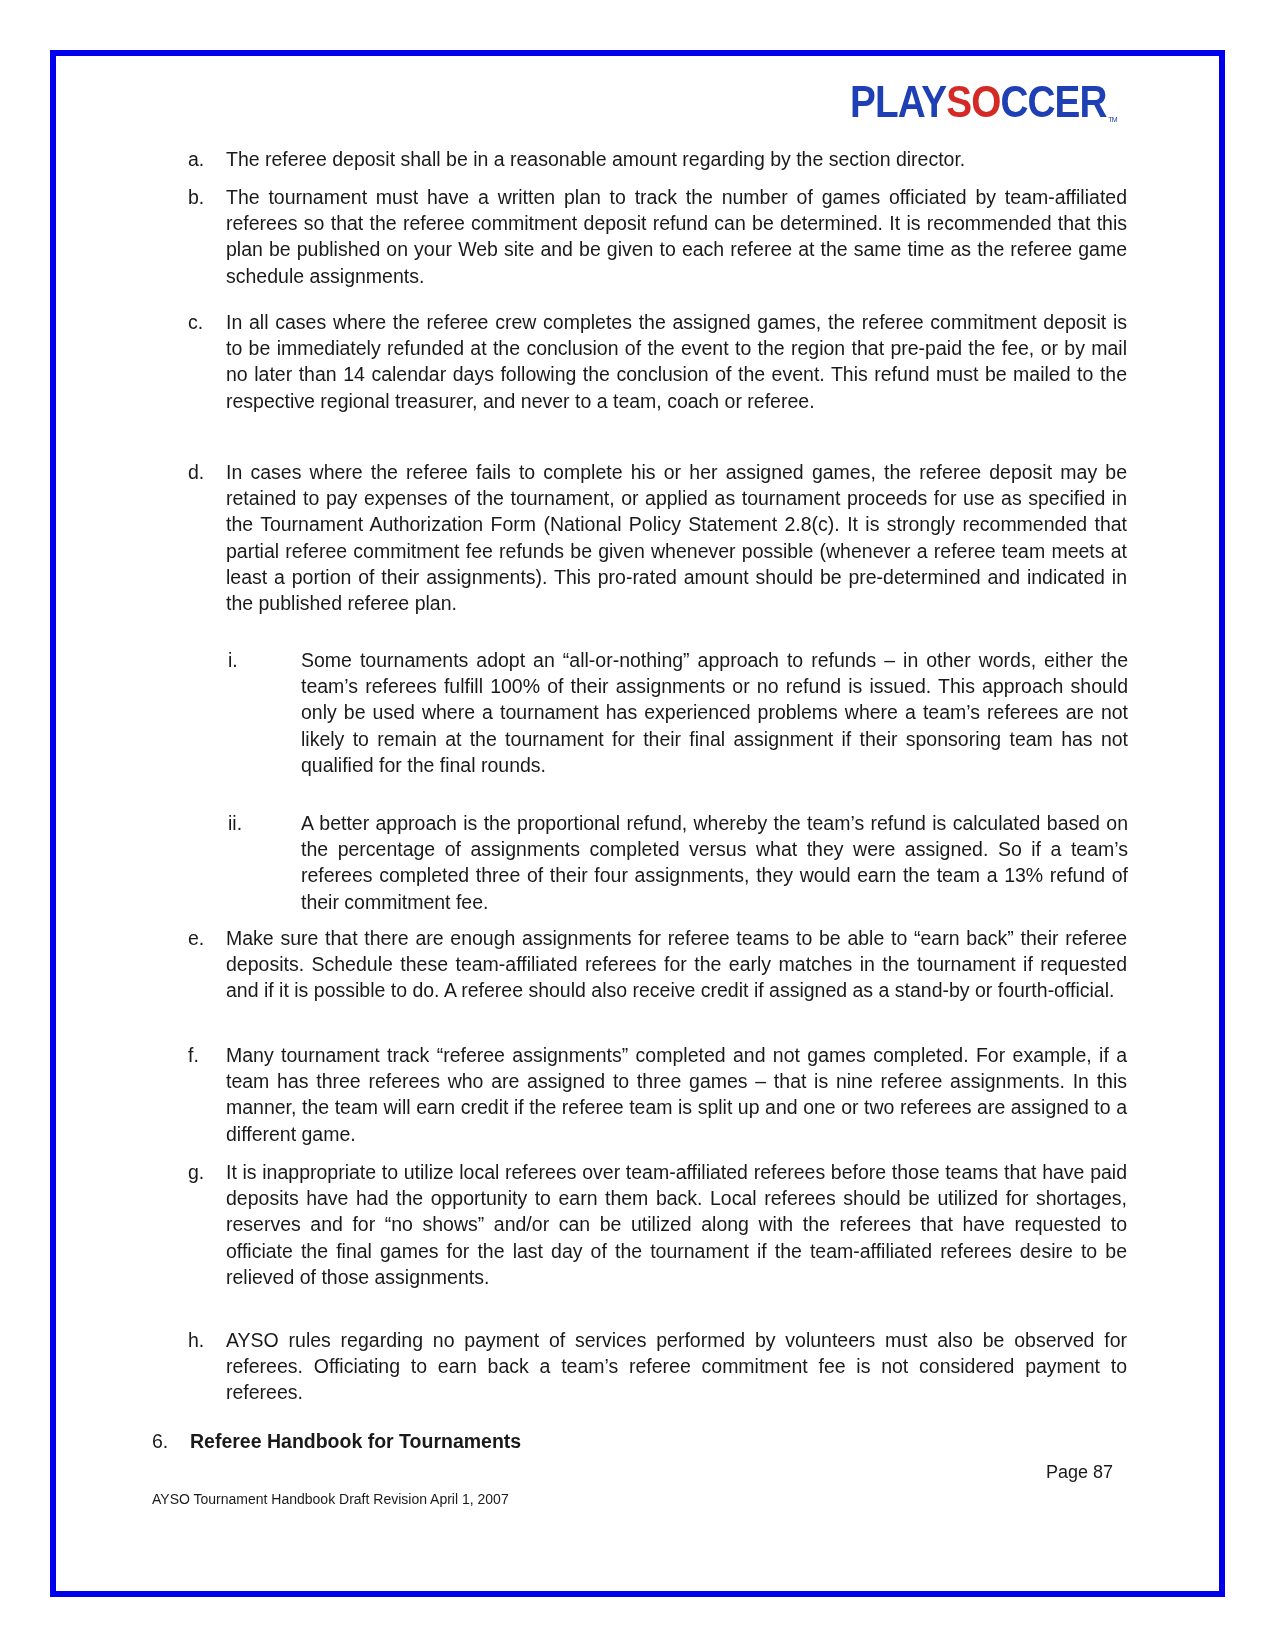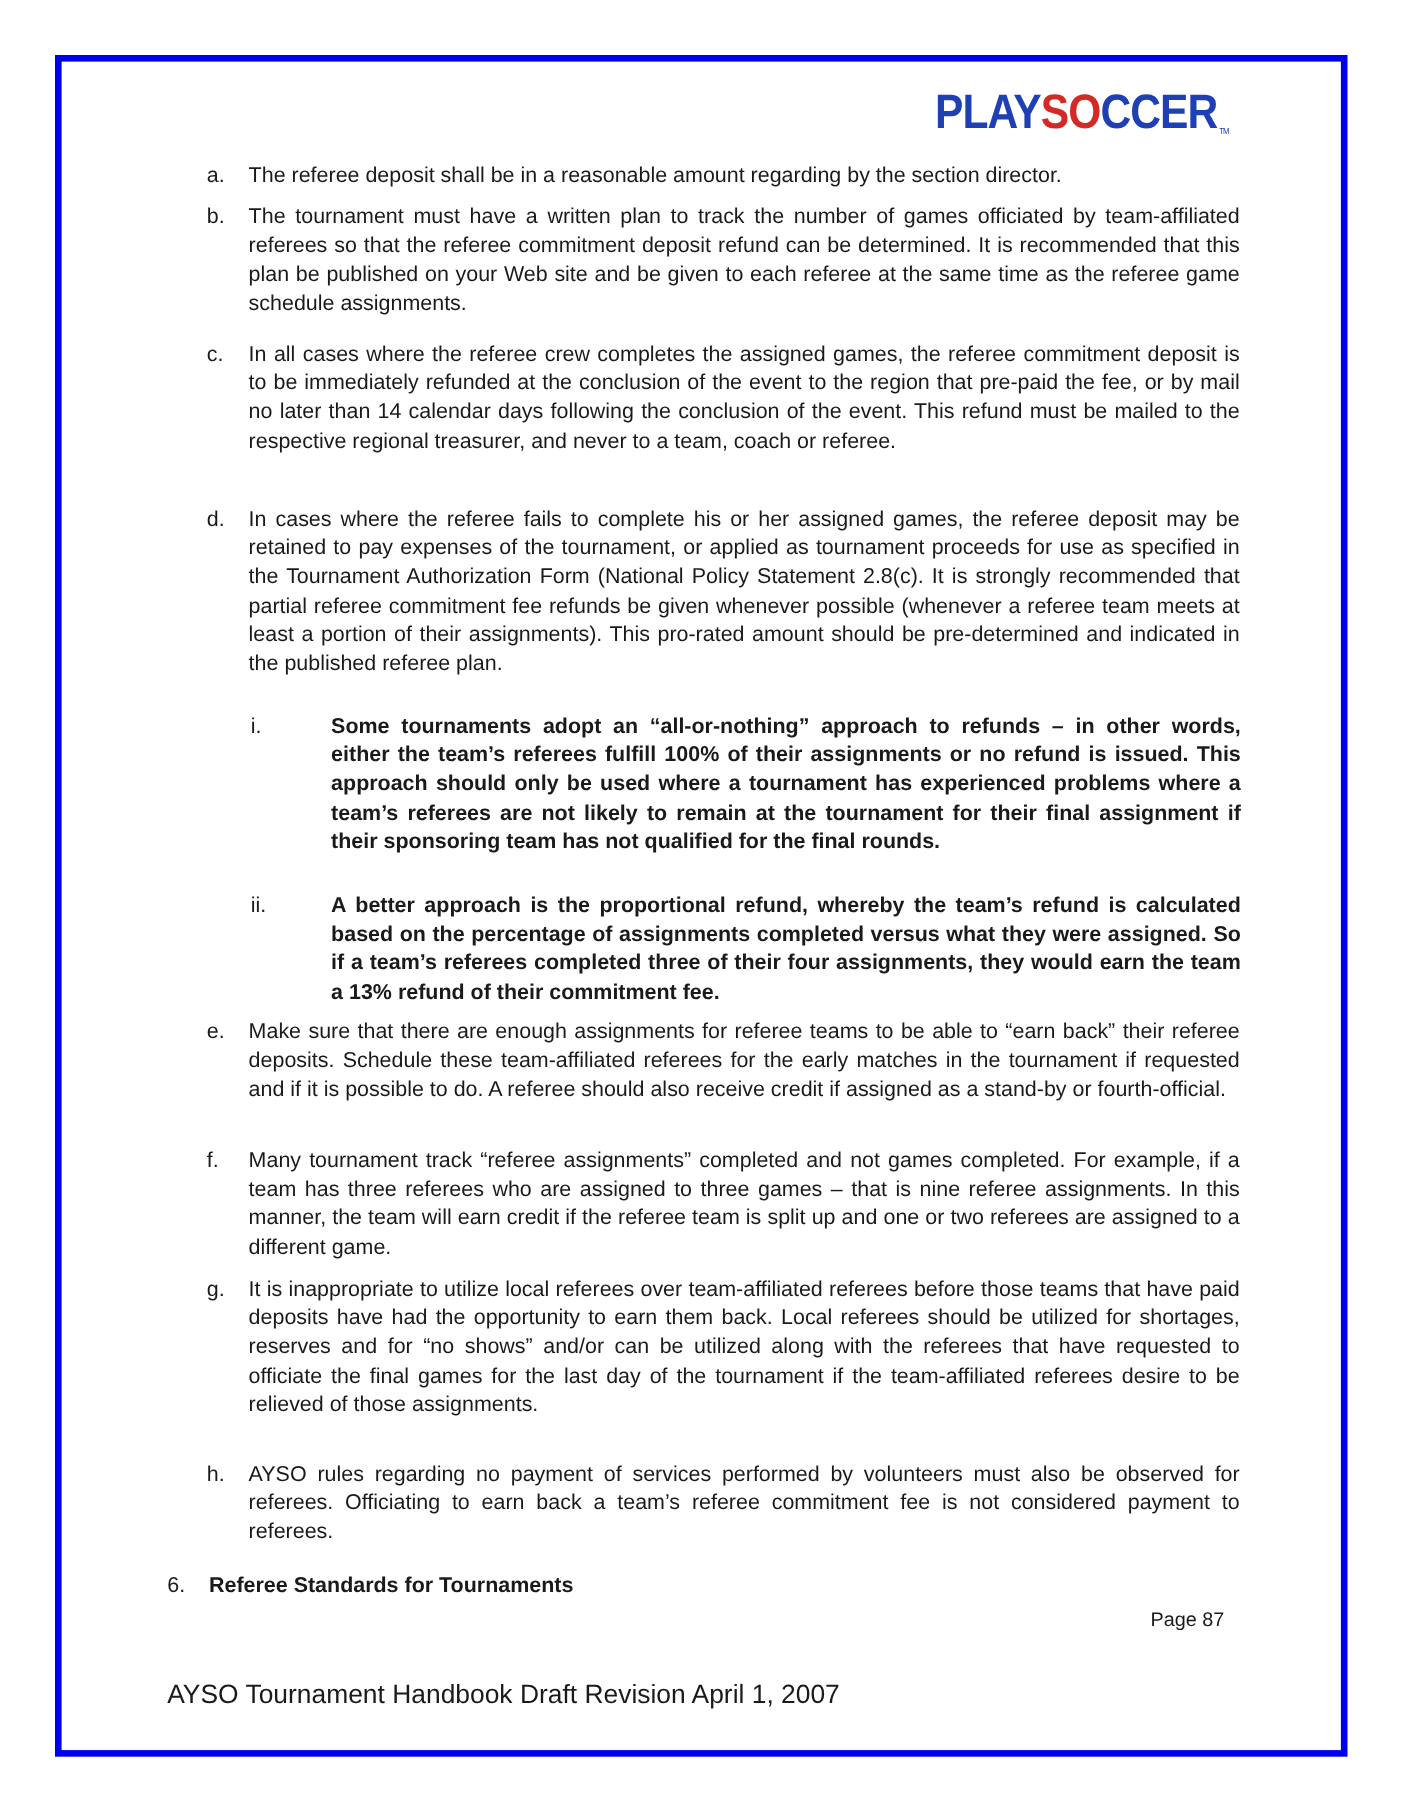--- a/index.html
+++ b/index.html
@@ -13,25 +13,25 @@
   .logo .blue { color: #1f3fb5; }
   .logo .red { color: #d42a25; }
   .logo .tm { font-size: 8px; color: #1f3fb5; vertical-align: bottom; margin-left: 2px; font-weight: normal; }
   .content { position: absolute; left: 0; top: 0; }
   .item { position: absolute; font-size: 19.5px; line-height: 26.2px; }
   .item .marker { position: absolute; left: 0; top: 0; }
   .item .text { position: absolute; text-align: justify; text-align-last: left; }
   .lvl1 { left: 188px; width: 940px; }
   .lvl1 .text { left: 38px; width: 901px; }
   .lvl2 { left: 228px; width: 900px; }
-  .lvl2 .text { left: 73px; width: 827px; font-weight: bold; }
+  .lvl2 .text { left: 73px; width: 827px; }
   .heading { position: absolute; left: 152px; top: 1430px; font-size: 19.5px; font-weight: bold; }
   .heading .num { font-weight: normal; position: absolute; left: 0; }
   .heading .title { position: absolute; left: 38px; white-space: nowrap; }
-  .footer-left { position: absolute; left: 152px; top: 1527px; font-size: 24px; white-space: nowrap; }
+  .footer-left { position: absolute; left: 152px; top: 1491px; font-size: 14px; white-space: nowrap; }
   .footer-right { position: absolute; left: 1046px; top: 1462px; font-size: 18px; white-space: nowrap; }
 </style>
 </head>
 <body>
 
 <div class="frame"></div>
 
 <div class="logo">
   <span class="blue">PLAY</span><span class="red">SO</span><span class="blue">CCER</span><span class="tm">TM</span>
 </div>
@@ -73,18 +73,18 @@
     <span class="marker">g.</span>
     <span class="text">It is inappropriate to utilize local referees over team-affiliated referees before those teams that have paid deposits have had the opportunity to earn them back. Local referees should be utilized for shortages, reserves and for “no shows” and/or can be utilized along with the referees that have requested to officiate the final games for the last day of the tournament if the team-affiliated referees desire to be relieved of those assignments.</span>
   </div>
   <div class="item lvl1" style="top:1327px">
     <span class="marker">h.</span>
     <span class="text">AYSO rules regarding no payment of services performed by volunteers must also be observed for referees. Officiating to earn back a team’s referee commitment fee is not considered payment to referees.</span>
   </div>
 
   <div class="heading">
     <span class="num">6.</span>
-    <span class="title">Referee Standards for Tournaments</span>
+    <span class="title">Referee Handbook for Tournaments</span>
   </div>
 </div>
 
 <div class="footer-left">AYSO Tournament Handbook Draft Revision April 1, 2007</div>
 <div class="footer-right">Page 87</div>
 
 </body></html>

